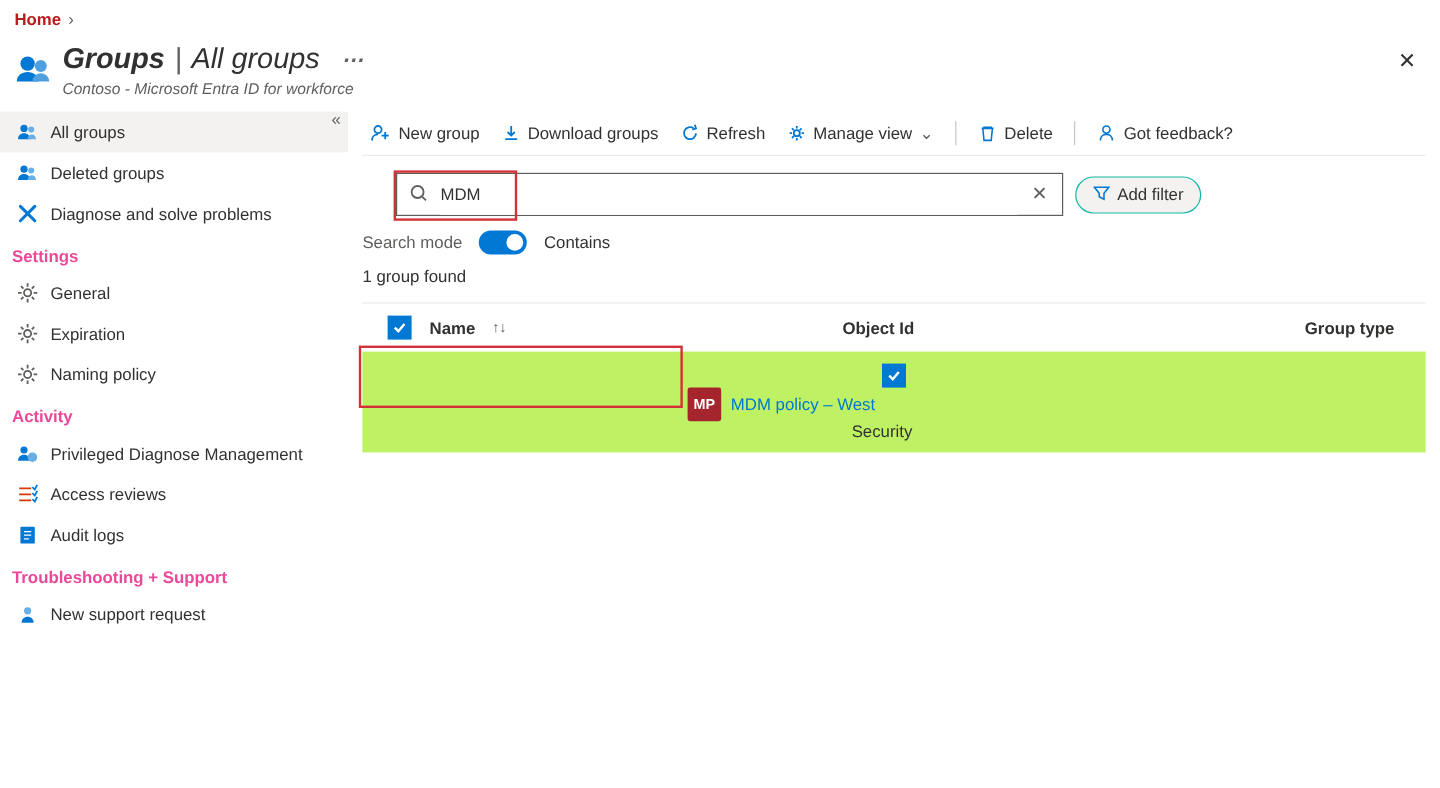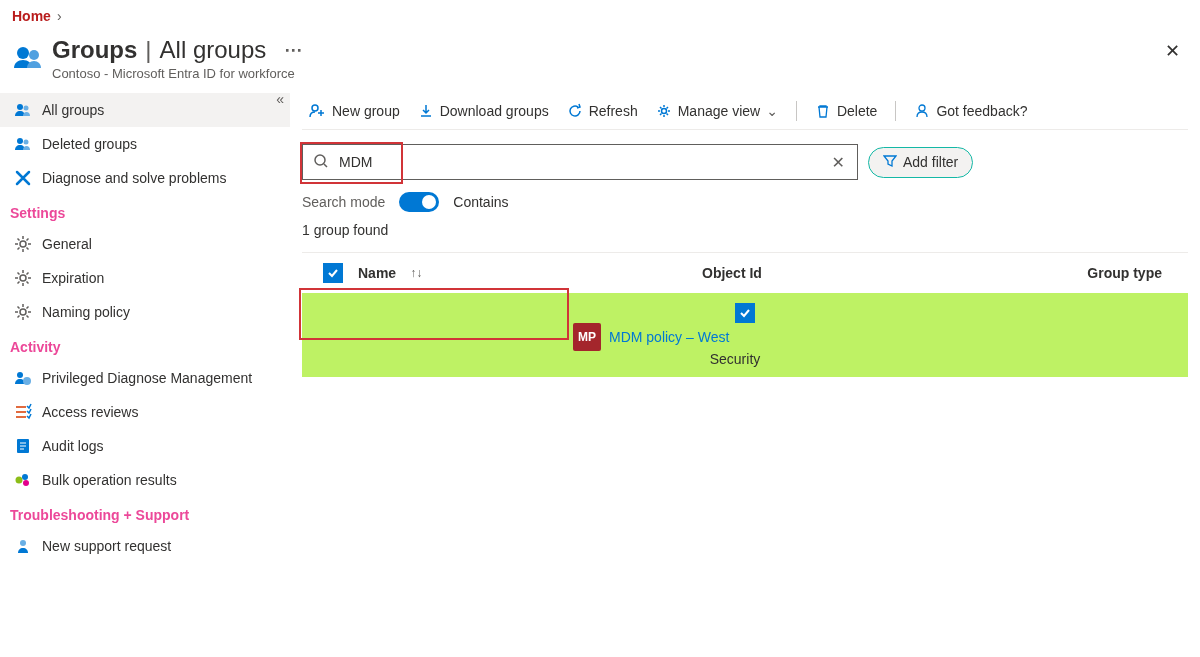--- a/index.html
+++ b/index.html
@@ -4,21 +4,21 @@
   <style>
     * { margin: 0; padding: 0; box-sizing: border-box; }
     body { font-family: 'Segoe UI', Tahoma, sans-serif; font-size: 14px; color: #323130; background: #fff; width: 1200px; height: 657px; overflow: hidden; }
     
     .breadcrumb { padding: 8px 12px; display: flex; align-items: center; gap: 6px; }
     .breadcrumb a { color: #b91c1c; text-decoration: none; font-weight: bold; }
     .breadcrumb .sep { color: #605e5c; }
     
     .header { display: flex; align-items: flex-start; padding: 4px 12px 12px 12px; }
     .header-icon { width: 32px; height: 32px; margin-right: 8px; margin-top: 6px; }
-    .header-text { flex: 1; }
+    .header-text { flex: 1; font-style: italic; }
     .header-title { font-size: 24px; font-weight: 600; display: flex; align-items: center; gap: 6px; }
     .header-title .light { font-weight: 400; }
     .header-title .pipe { font-weight: 400; color: #605e5c; margin: 0 2px; }
     .header-title .dots { color: #605e5c; font-size: 18px; margin-left: 12px; cursor: pointer; }
     .header-sub { color: #605e5c; font-size: 13px; margin-top: 2px; }
     .close-x { font-size: 18px; color: #323130; cursor: pointer; padding: 4px 8px; }
     
     .layout { display: flex; }
     
     .sidebar { width: 290px; position: relative; }
@@ -28,21 +28,21 @@
     .nav-section { padding: 10px 10px 6px 10px; font-weight: 600; color: #ec4899; }
     .ni-icon { width: 18px; height: 18px; display: flex; align-items: center; justify-content: center; flex-shrink: 0; }
     
     .main { flex: 1; padding: 0 12px 12px 12px; }
     
     .toolbar { display: flex; align-items: center; gap: 18px; padding: 8px 6px; border-bottom: 1px solid #edebe9; }
     .tb-item { display: flex; align-items: center; gap: 6px; cursor: pointer; color: #323130; }
     .tb-icon { color: #0078d4; display: inline-flex; align-items: center; }
     .tb-sep { width: 1px; height: 20px; background: #c8c6c4; }
     
-    .search-row { display: flex; align-items: center; gap: 10px; padding: 14px 0 8px 0; }
+    .search-row { display: flex; align-items: center; gap: 10px; padding: 14px 0 8px 0; margin-left: 28px; }
     .search-wrap { position: relative; display: flex; align-items: center; border: 1px solid #605e5c; width: 556px; height: 36px; }
     .search-wrap .s-icon { padding: 0 10px; color: #605e5c; }
     .search-wrap input { border: none; outline: none; flex: 1; font-size: 14px; color: #323130; height: 100%; }
     .search-wrap .clear-x { padding: 0 12px; color: #605e5c; cursor: pointer; font-size: 16px; }
     .red-box { position: absolute; border: 2px solid #d13438; pointer-events: none; }
     .red-box.search { left: -3px; top: -3px; width: 103px; height: 42px; }
     
     .add-filter { display: flex; align-items: flex-start; gap: 6px; border: 1px solid #14b8a6; border-radius: 18px; padding: 6px 14px; cursor: pointer; background: #f3f2f1; }
     
     .mode-row { display: flex; align-items: center; gap: 14px; padding: 4px 0 10px 0; }
@@ -183,30 +183,20 @@
       <span>Access reviews</span>
     </div>
     <div class="nav-item">
       <span class="ni-icon">
           <svg width="18" height="18" viewBox="0 0 18 18">
             <rect x="3" y="2" width="12" height="14" fill="#0078d4" rx="1"></rect>
             <path d="M6 6h6M6 9h6M6 12h4" stroke="#fff" stroke-width="1"></path>
           </svg>
         </span>
       <span>Audit logs</span>
-    </div>
-    <div class="nav-item">
-      <span class="ni-icon">
-          <svg width="18" height="18" viewBox="0 0 18 18">
-            <circle cx="5" cy="9" r="3.5" fill="#8cbd18"></circle>
-            <circle cx="11" cy="6" r="3" fill="#0078d4"></circle>
-            <circle cx="12" cy="12" r="3" fill="#e3008c"></circle>
-          </svg>
-        </span>
-      <span>Bulk operation results</span>
     </div>
 
     <div class="nav-section">Troubleshooting + Support</div>
     <div class="nav-item">
       <span class="ni-icon">
           <svg width="18" height="18" viewBox="0 0 18 18">
             <circle cx="9" cy="6" r="3" fill="#69afe5"></circle>
             <path d="M4 16c0-3 2-5 5-5s5 2 5 5" fill="#0078d4"></path>
           </svg>
         </span>

